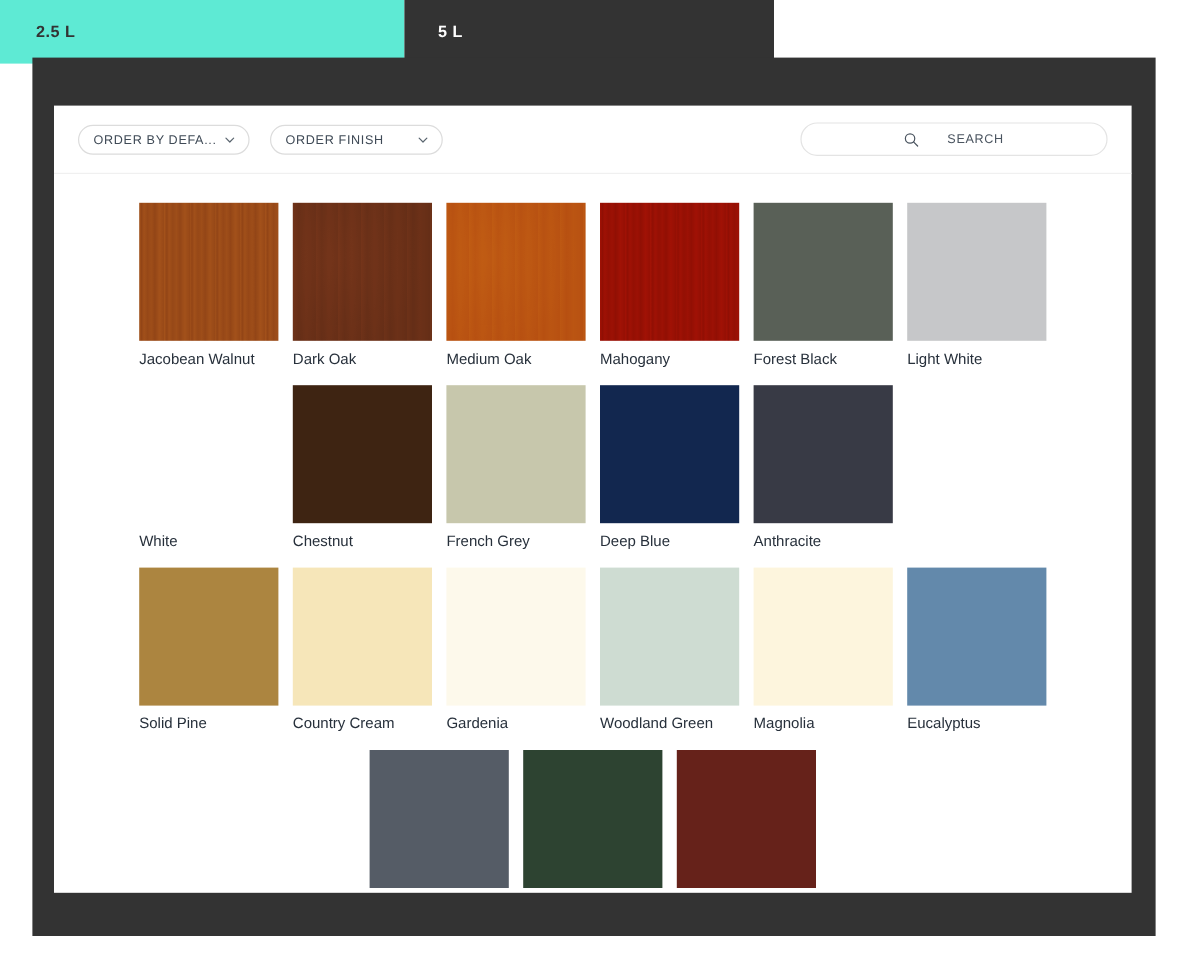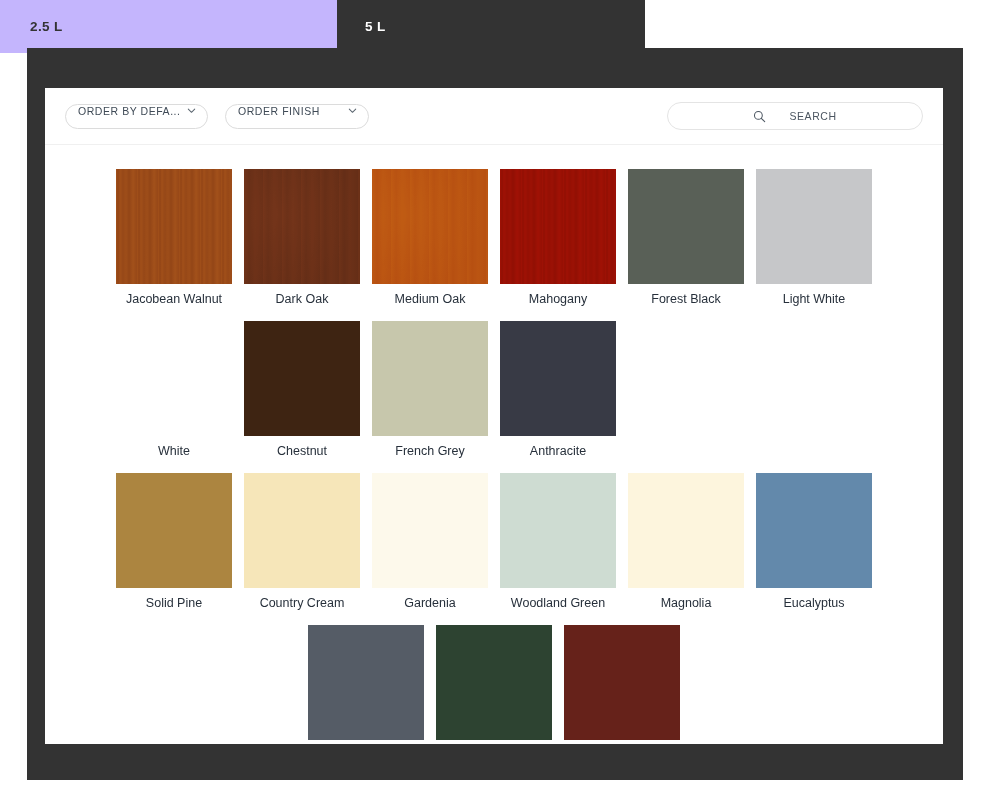--- a/index.html
+++ b/index.html
@@ -27,21 +27,21 @@
     position: absolute;
     top: 0;
     height: 53px;
     box-sizing: border-box;
     display: flex;
     align-items: center;
     font-size: 13.5px;
     font-weight: bold;
     letter-spacing: 0.4px;
     color: #333333;
-    background: #c4b5fd;
+    background: #5eead4;
     cursor: pointer;
     padding-left: 30px;
   }
   .tab.active {
     background: #333333;
     color: #ffffff;
   }
   #tab-0 { left: 0px;   width: 337px; }
   #tab-1 { left: 337px; width: 308px; padding-left: 28px; }
   #tab-2 { left: 645px; width: 338px; }
@@ -71,20 +71,21 @@
   }
   .pill {
     position: absolute;
     top: 16px;
     height: 25px;
     box-sizing: border-box;
     border: 1px solid #dcdcdc;
     border-radius: 14px;
     background: #ffffff;
     display: flex;
+    align-items: center;
     cursor: pointer;
   }
   .pill .pill-label {
     font-size: 10.5px;
     letter-spacing: 0.55px;
     color: #3f4a56;
     white-space: nowrap;
     overflow: hidden;
   }
   #select-order  { left: 20px;  width: 143px; padding: 0 10px 0 12px; }
@@ -170,21 +171,21 @@
         rgba(255,255,255,0.05) 0px,
         rgba(0,0,0,0.05) 5px,
         rgba(255,255,255,0.03) 11px,
         rgba(0,0,0,0.04) 19px),
       radial-gradient(circle at 30% 40%, rgba(255,255,255,0.06), rgba(0,0,0,0.05) 70%);
     mix-blend-mode: overlay;
     opacity: 0.8;
   }
   .swatch-label {
     margin-top: 8px;
-    text-align: center;
+    text-align: left;
     font-size: 12.5px;
     color: #27303b;
     line-height: 1.2;
   }
 </style>
 </head>
 <body>
 
 <div id="tab-bar">
   <div class="tab" id="tab-0">
@@ -258,20 +259,24 @@
         </div>
         <div class="swatch-cell">
           <div class="swatch-chip" style="background: rgb(62, 36, 18);"></div>
           <div class="swatch-label">Chestnut</div>
         </div>
         <div class="swatch-cell">
           <div class="swatch-chip" style="background: rgb(199, 199, 172);"></div>
           <div class="swatch-label">French Grey</div>
         </div>
         <div class="swatch-cell">
+          <div class="swatch-chip" style="background: rgb(18, 39, 79);"></div>
+          <div class="swatch-label">Deep Blue</div>
+        </div>
+        <div class="swatch-cell">
           <div class="swatch-chip" style="background: rgb(56, 58, 69);"></div>
           <div class="swatch-label">Anthracite</div>
         </div>
       </div>
       <div class="grid-row">
         <div class="swatch-cell">
           <div class="swatch-chip" style="background: rgb(172, 133, 64);"></div>
           <div class="swatch-label">Solid Pine</div>
         </div>
         <div class="swatch-cell">

